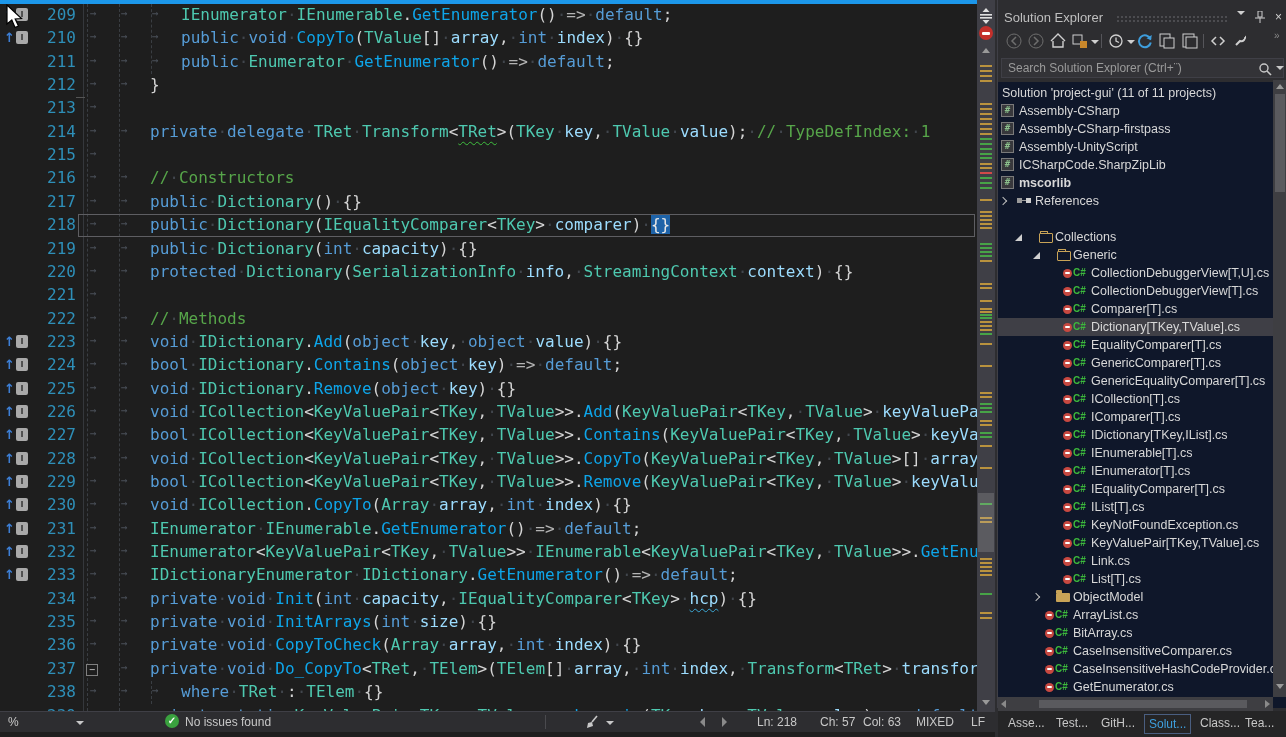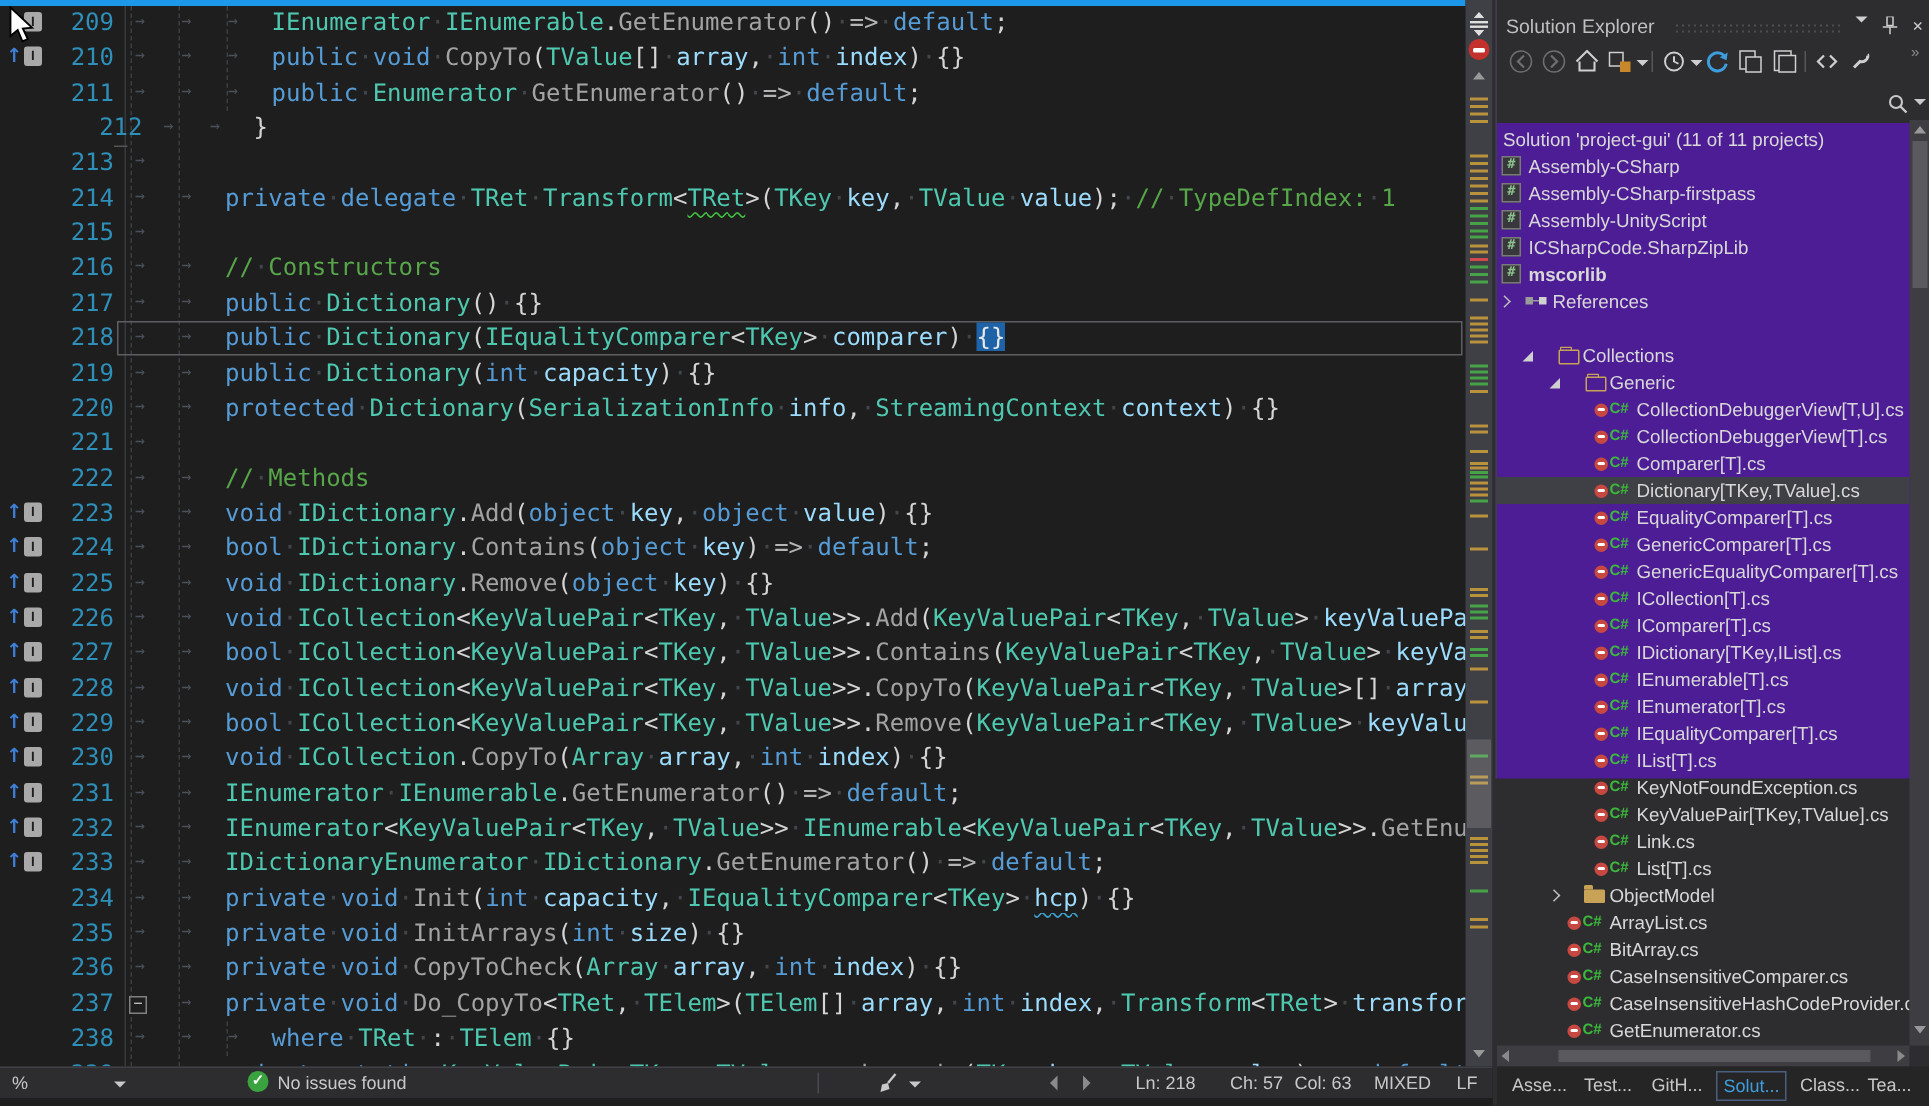--- a/index.html
+++ b/index.html
@@ -8,21 +8,21 @@
   #stage{position:absolute;inset:0;width:1286px;height:737px}
 
   
   #editor{position:absolute;left:0;top:0;width:995px;height:737px;background:#1E1E1E}
   #top-accent{position:absolute;left:0;top:0;width:977px;height:4px;background:#1C97EA}
   #code-viewport{position:absolute;left:0;top:4px;width:977px;height:707px;overflow:hidden;
     font-family:"DejaVu Sans Mono",monospace;font-size:16px}
   .crow{position:absolute;left:0;width:977px;height:23.35px;white-space:pre}
   .lnum{position:absolute;left:0;top:1px;width:76px;text-align:right;color:#2E8FB8}
   .codeln{position:absolute;top:1px;white-space:pre}
-  .tok.k{color:#569CD6}.tok.t{color:#4EC9B0}.tok.m{color:#a3a3a3}.tok.v{color:#9CDCFE}
+  .tok.k{color:#569CD6}.tok.t{color:#4EC9B0}.tok.m{color:#0ea5e9}.tok.v{color:#9CDCFE}
   .tok.p{color:#D4D4D4}.tok.c{color:#57A64A}.tok.o{color:#B4B4B4}
   .tok.sqg{text-decoration:underline wavy #3FBF3F 1px;text-underline-offset:4px}
   .tok.sqb{text-decoration:underline wavy #3BA7D4 1px;text-underline-offset:4px}
   .tok.selx{background:#1E63A8;color:#E8E8E8}
   .ws{color:#41464D}
   .tabmark{position:absolute;top:3px;color:#4A5059;font-size:11px}
   .glyph{position:absolute;left:4px;top:3px;display:flex;align-items:center;gap:1px}
   .glyph .arr{color:#3D7FD6;font:bold 13px "DejaVu Sans",sans-serif}
   .glyph .ibox{width:12px;height:13px;background:#A9A9A9;border-radius:2px;color:#1E1E1E;
     font:bold 9px/13px "Liberation Sans",sans-serif;text-align:center}
@@ -54,21 +54,21 @@
     border-right:4px solid transparent;border-top:4px solid #C8C8C8}
   .okcirc{width:14px;height:14px;border-radius:50%;background:#3AA23F;color:#fff;
     font:bold 10px/14px "Liberation Sans",sans-serif;text-align:center;display:inline-block}
   .tri-l{width:0;height:0;border-top:5px solid transparent;border-bottom:5px solid transparent;
     border-right:5px solid #8A8A8A;display:inline-block}
   .tri-r{width:0;height:0;border-top:5px solid transparent;border-bottom:5px solid transparent;
     border-left:5px solid #8A8A8A;display:inline-block}
   #below-status{position:absolute;left:0;top:732px;width:995px;height:5px;background:#1E1E1E}
 
   
-  #sepanel{position:absolute;left:997px;top:0;width:289px;height:519px;background:#4c1d95;border-left:1px solid #3F3F46}
+  #sepanel{position:absolute;left:997px;top:0;width:289px;height:708px;background:#0f172a;border-left:1px solid #3F3F46}
   #se-header{position:absolute;left:0;top:0;width:289px;height:82px;background:#2D2D30}
   #se-title{position:absolute;left:6px;top:10px;color:#BFBFBF;font-size:13px}
   #se-dots{position:absolute;left:118px;top:15px;width:112px;height:8px;
     background-image:radial-gradient(#4C4C50 1px,transparent 1px);background-size:4px 4px}
   #se-winbtns{position:absolute;right:5px;top:11px;display:flex;gap:10px;color:#CFCFCF}
   #se-toolbar{position:absolute;left:0;top:30px;width:289px;height:24px;display:block}
   .tbico{position:absolute;top:3px}
   #se-search{position:absolute;left:3px;top:58px;width:283px;height:20px;background:#333337;
     border:1px solid #3F3F46;color:#9A9A9A;font-size:12px;padding:0 34px 0 6px;font-family:"Liberation Sans",sans-serif}
   #se-search::placeholder{color:#9A9A9A}
@@ -124,21 +124,21 @@
       <div class="iguide" style="left:87px;top:0;bottom:0"></div>
       <div class="iguide" style="left:119px;top:0;bottom:0"></div>
       <div class="iguide" style="left:151px;top:0;height:70px"></div>
       <div class="iguide" style="left:151px;top:677px;height:23px"></div>
       <div id="curline" style="top: 210.15px;"></div>
       <div id="fold-tick" style="top:93px"></div>
       <div id="lines">
           <div class="crow" style="top: 0px;"><span class="lnum">209</span><span class="glyph"><span class="arr">↑</span><span class="ibox">I</span></span><span class="tabmark" style="left: 90px;">→</span><span class="tabmark" style="left: 121px;">→</span><span class="tabmark" style="left: 152px;">→</span><span class="codeln" style="left: 181px;"><span class="tok t">IEnumerator</span><span class="ws">·</span><span class="tok t">IEnumerable</span><span class="tok p">.</span><span class="tok m">GetEnumerator</span><span class="tok p">()</span><span class="ws">·</span><span class="tok o">=&gt;</span><span class="ws">·</span><span class="tok k">default</span><span class="tok p">;</span></span></div>
           <div class="crow" style="top: 23.35px;"><span class="lnum">210</span><span class="glyph"><span class="arr">↑</span><span class="ibox">I</span></span><span class="tabmark" style="left: 90px;">→</span><span class="tabmark" style="left: 121px;">→</span><span class="tabmark" style="left: 152px;">→</span><span class="codeln" style="left: 181px;"><span class="tok k">public</span><span class="ws">·</span><span class="tok k">void</span><span class="ws">·</span><span class="tok m">CopyTo</span><span class="tok p">(</span><span class="tok t">TValue</span><span class="tok p">[]</span><span class="ws">·</span><span class="tok v">array</span><span class="tok p">,</span><span class="ws">·</span><span class="tok k">int</span><span class="ws">·</span><span class="tok v">index</span><span class="tok p">)</span><span class="ws">·</span><span class="tok p">{}</span></span></div>
           <div class="crow" style="top: 46.7px;"><span class="lnum">211</span><span class="tabmark" style="left: 90px;">→</span><span class="tabmark" style="left: 121px;">→</span><span class="tabmark" style="left: 152px;">→</span><span class="codeln" style="left: 181px;"><span class="tok k">public</span><span class="ws">·</span><span class="tok t">Enumerator</span><span class="ws">·</span><span class="tok m">GetEnumerator</span><span class="tok p">()</span><span class="ws">·</span><span class="tok o">=&gt;</span><span class="ws">·</span><span class="tok k">default</span><span class="tok p">;</span></span></div>
-          <div class="crow" style="top: 70.05px; margin-left: 19px;"><span class="lnum">212</span><span class="tabmark" style="left: 90px;">→</span><span class="tabmark" style="left: 121px;">→</span><span class="codeln" style="left: 150px;"><span class="tok p">}</span></span></div>
+          <div class="crow" style="top: 70.05px;"><span class="lnum">212</span><span class="tabmark" style="left: 90px;">→</span><span class="tabmark" style="left: 121px;">→</span><span class="codeln" style="left: 150px;"><span class="tok p">}</span></span></div>
           <div class="crow" style="top: 93.4px;"><span class="lnum">213</span><span class="tabmark" style="left: 90px;">→</span><span class="codeln" style="left: 119px;"></span></div>
           <div class="crow" style="top: 116.75px;"><span class="lnum">214</span><span class="tabmark" style="left: 90px;">→</span><span class="tabmark" style="left: 121px;">→</span><span class="codeln" style="left: 150px;"><span class="tok k">private</span><span class="ws">·</span><span class="tok k">delegate</span><span class="ws">·</span><span class="tok t">TRet</span><span class="ws">·</span><span class="tok t">Transform</span><span class="tok p">&lt;</span><span class="tok t sqg">TRet</span><span class="tok p">&gt;(</span><span class="tok t">TKey</span><span class="ws">·</span><span class="tok v">key</span><span class="tok p">,</span><span class="ws">·</span><span class="tok t">TValue</span><span class="ws">·</span><span class="tok v">value</span><span class="tok p">);</span><span class="ws">·</span><span class="tok c">//</span><span class="ws">·</span><span class="tok c">TypeDefIndex:</span><span class="ws">·</span><span class="tok c">1</span></span></div>
           <div class="crow" style="top: 140.1px;"><span class="lnum">215</span><span class="tabmark" style="left: 90px;">→</span><span class="codeln" style="left: 119px;"></span></div>
           <div class="crow" style="top: 163.45px;"><span class="lnum">216</span><span class="tabmark" style="left: 90px;">→</span><span class="tabmark" style="left: 121px;">→</span><span class="codeln" style="left: 150px;"><span class="tok c">//</span><span class="ws">·</span><span class="tok c">Constructors</span></span></div>
           <div class="crow" style="top: 186.8px;"><span class="lnum">217</span><span class="tabmark" style="left: 90px;">→</span><span class="tabmark" style="left: 121px;">→</span><span class="codeln" style="left: 150px;"><span class="tok k">public</span><span class="ws">·</span><span class="tok t">Dictionary</span><span class="tok p">()</span><span class="ws">·</span><span class="tok p">{}</span></span></div>
           <div class="crow" style="top: 210.15px;"><span class="lnum">218</span><span class="tabmark" style="left: 90px;">→</span><span class="tabmark" style="left: 121px;">→</span><span class="codeln" style="left: 150px;"><span class="tok k">public</span><span class="ws">·</span><span class="tok t">Dictionary</span><span class="tok p">(</span><span class="tok t">IEqualityComparer</span><span class="tok p">&lt;</span><span class="tok t">TKey</span><span class="tok p">&gt;</span><span class="ws">·</span><span class="tok v">comparer</span><span class="tok p">)</span><span class="ws">·</span><span class="tok p selx">{}</span></span></div>
           <div class="crow" style="top: 233.5px;"><span class="lnum">219</span><span class="tabmark" style="left: 90px;">→</span><span class="tabmark" style="left: 121px;">→</span><span class="codeln" style="left: 150px;"><span class="tok k">public</span><span class="ws">·</span><span class="tok t">Dictionary</span><span class="tok p">(</span><span class="tok k">int</span><span class="ws">·</span><span class="tok v">capacity</span><span class="tok p">)</span><span class="ws">·</span><span class="tok p">{}</span></span></div>
           <div class="crow" style="top: 256.85px;"><span class="lnum">220</span><span class="tabmark" style="left: 90px;">→</span><span class="tabmark" style="left: 121px;">→</span><span class="codeln" style="left: 150px;"><span class="tok k">protected</span><span class="ws">·</span><span class="tok t">Dictionary</span><span class="tok p">(</span><span class="tok t">SerializationInfo</span><span class="ws">·</span><span class="tok v">info</span><span class="tok p">,</span><span class="ws">·</span><span class="tok t">StreamingContext</span><span class="ws">·</span><span class="tok v">context</span><span class="tok p">)</span><span class="ws">·</span><span class="tok p">{}</span></span></div>
           <div class="crow" style="top: 280.2px;"><span class="lnum">221</span><span class="tabmark" style="left: 90px;">→</span><span class="codeln" style="left: 119px;"></span></div>
           <div class="crow" style="top: 303.55px;"><span class="lnum">222</span><span class="tabmark" style="left: 90px;">→</span><span class="tabmark" style="left: 121px;">→</span><span class="codeln" style="left: 150px;"><span class="tok c">//</span><span class="ws">·</span><span class="tok c">Methods</span></span></div>
@@ -322,20 +322,21 @@
         <svg class="tbico" style="left:212px" width="16" height="16">
           <path d="M6 4 L2 8 L6 12 M10 4 L14 8 L10 12" fill="none" stroke="#CFCFCF" stroke-width="1.5"></path>
         </svg>
         <svg class="tbico" style="left:234px" width="16" height="16">
           <path d="M13 3 a4 4 0 0 1 -5 5 L4 12" fill="none" stroke="#CFCFCF" stroke-width="2"></path>
           <path d="M13 3 l-2.5 .5 .5 2.5" fill="none" stroke="#2D2D30" stroke-width="2"></path>
         </svg>
         <span class="tbico" style="left:276px;top:0;color:#8A8A8A;font-size:10px">»</span>
       </div>
 
+      <input id="se-search" placeholder="Search Solution Explorer (Ctrl+¨)" style="">
       <svg id="se-searchico" width="14" height="14">
         <circle cx="6" cy="6" r="4" fill="none" stroke="#C8C8C8" stroke-width="1.4"></circle>
         <line x1="9" y1="9" x2="13" y2="13" stroke="#C8C8C8" stroke-width="1.6"></line>
       </svg>
       <i class="chev-down" id="se-search-chev" style="position:absolute;border-top-color:#C8C8C8"></i>
     </div>
 
     <div id="tree">
         <div class="trow" title="Solution 'project-gui' (11 of 11 projects)" style="top: 4px; text-decoration: underline;">
           <span class="lbl" style="left: 4px;">Solution 'project-gui' (11 of 11 projects)</span>

